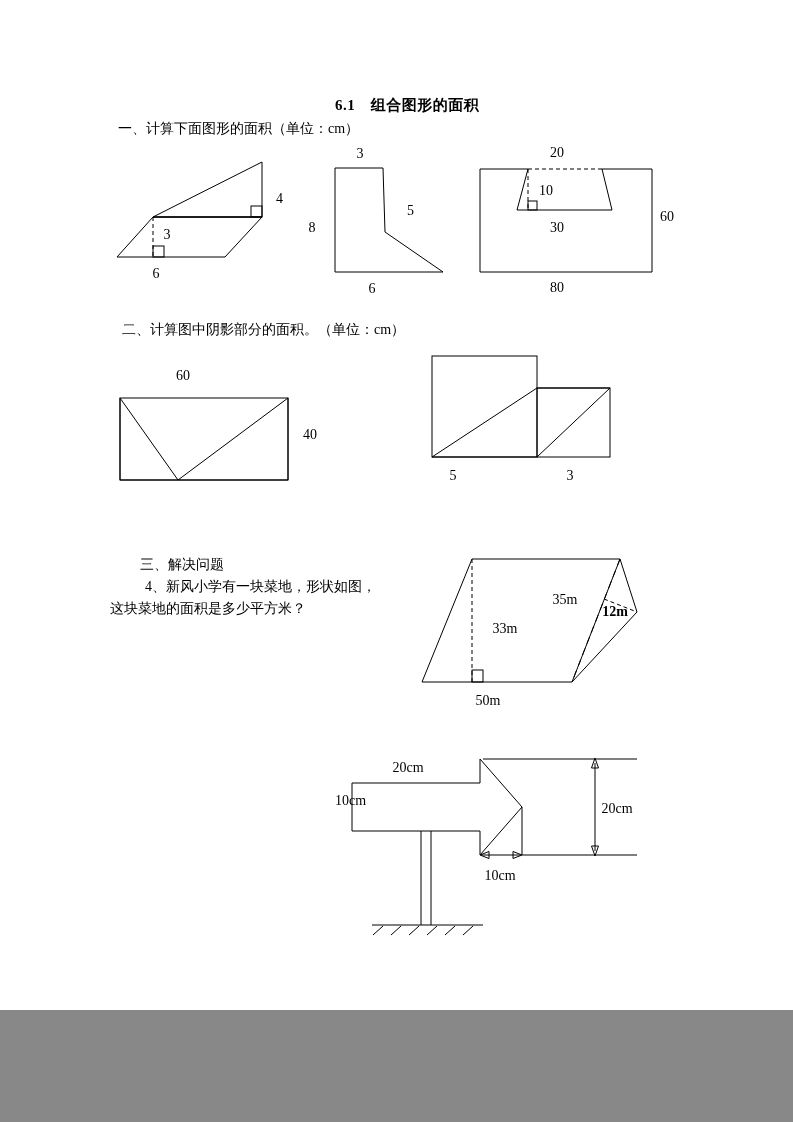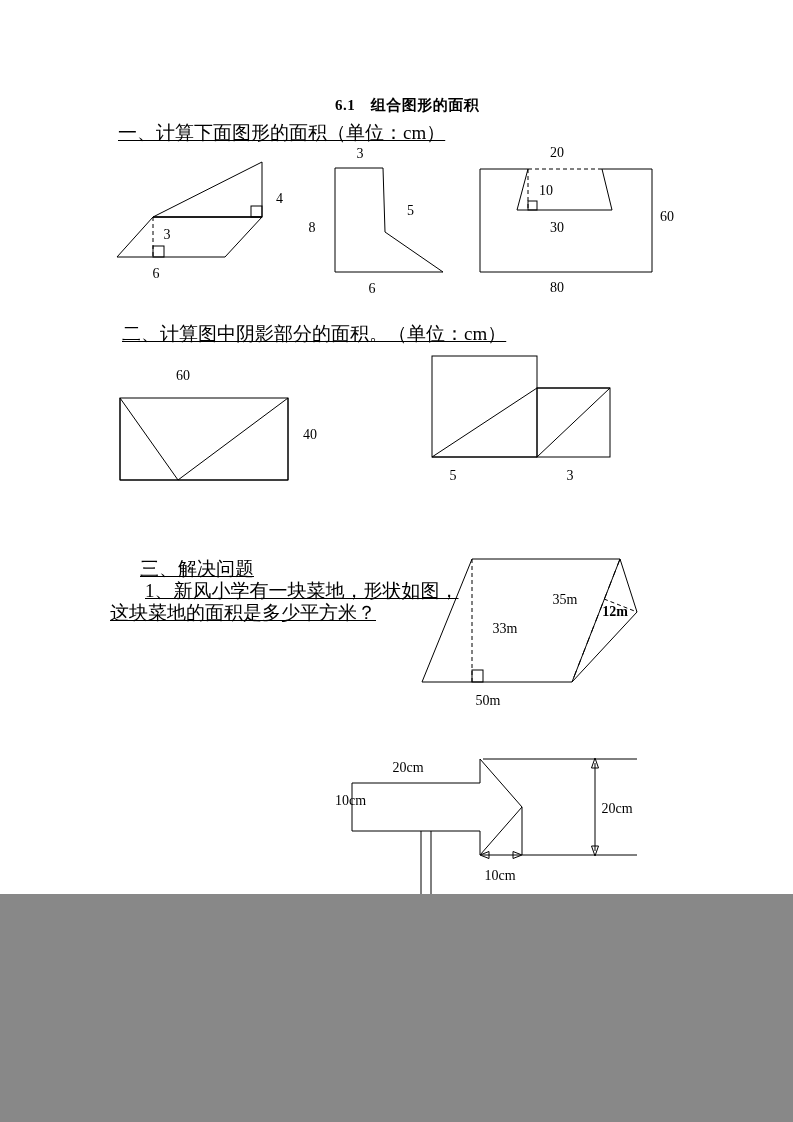--- a/index.html
+++ b/index.html
@@ -1,23 +1,23 @@
 <!DOCTYPE html>
 <html><head>
 <meta charset="utf-8">
 <style>
   html,body { margin:0; padding:0; background:#888; }
   .page {
-    position:relative; width:793px; height:894px; background:#ffffff;
+    position:relative; width:793px; height:1010px; background:#ffffff;
     font-family:"Liberation Serif","DejaVu Serif",serif; color:#000;
     overflow:hidden; margin:0 auto;
   }
   .abs { position:absolute; white-space:nowrap; }
   .title { font-weight:bold; font-size:15px; letter-spacing:0.5px; }
-  .body-text { font-size:19px;text-decoration:underline; }
+  .body-text { font-size:14px; }
   svg.fig { position:absolute; overflow:visible; }
   svg.fig * { vector-effect:none; }
   svg.fig path, svg.fig polygon, svg.fig line, svg.fig rect, svg.fig polyline {
     stroke:#000; stroke-width:1; fill:none;
   }
   svg.fig text {
     font-family:"Liberation Serif","DejaVu Serif",serif;
     font-size:14px; fill:#000; stroke:none;
   }
   .dash { stroke-dasharray:4 3; }
@@ -90,21 +90,21 @@
       </pattern>
     </defs>
     <polygon points="22,112 127,43 200,43 127,112" fill="url(#hatch5)"></polygon>
     <rect x="22" y="11" width="105" height="101"></rect>
     <rect x="127" y="43" width="73" height="69"></rect>
     <text x="43" y="135" text-anchor="middle">5</text>
     <text x="160" y="135" text-anchor="middle">3</text>
   </svg>
 
   <div class="abs body-text" style="left:120px; top:556px;margin-left:20px;">三、解决问题</div>
-  <div class="abs body-text" style="left:145px; top:578px;">1、新风小学有一块菜地，形状如图，</div>
+  <div class="abs body-text" style="left:145px; top:578px;">4、新风小学有一块菜地，形状如图，</div>
   <div class="abs body-text" style="left:110px; top:600px;">这块菜地的面积是多少平方米？</div>
 
   <svg class="fig" style="left:400px; top:545px;" width="265" height="165" viewBox="0 0 265 165" xmlns="http://www.w3.org/2000/svg">
     <polygon points="72,14 220,14 172,137 22,137"></polygon>
     <path d="M220,14 L237,67 L172,137"></path>
     <line class="bolddash" x1="220" y1="14" x2="172" y2="137"></line>
     <line class="dash" x1="72" y1="14" x2="72" y2="137"></line>
     <rect x="72" y="125" width="11" height="12"></rect>
     <line class="dash" x1="204" y1="54" x2="237" y2="67"></line>
     <text x="105" y="88" text-anchor="middle">33m</text>

